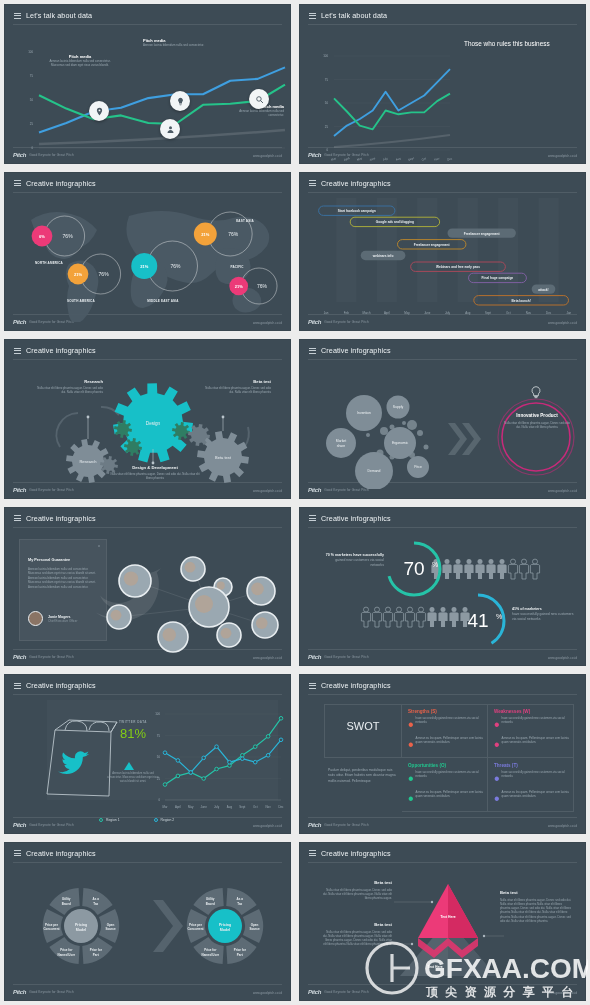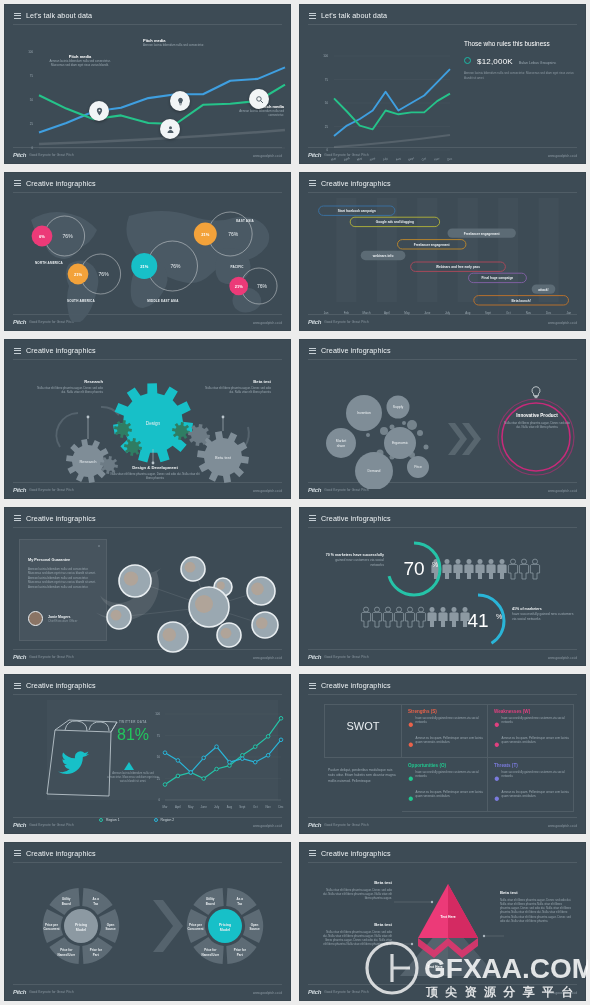--- a/index.html
+++ b/index.html
@@ -80,21 +80,21 @@
   .q-b { font-size:2.85px; color:#97a5ae; line-height:1.6; }
   .q-n { font-size:3.5px; color:#eef2f4; font-weight:bold; }
   .q-r { font-size:2.9px; color:#8d9aa3; }
 
   
   .d-t { font-size:3.6px; color:#eef2f4; font-weight:bold; line-height:1.45; }
   .d-b { font-size:3.4px; color:#9aa8b1; line-height:1.45; }
 
   
   .tw-k { font-size:3px; color:#93a1aa; letter-spacing:.5px; font-weight:bold; }
-  .tw-v { font-size:16px; color:#22c55e; }
+  .tw-v { font-size:13px; color:#84cc16; }
   .tw-b { font-size:2.7px; color:#93a1aa; line-height:1.5; text-align:center; }
   .leg { font-size:3.4px; color:#cfd8dd; }
 
   
   .sw-box { position:absolute; border:1px solid rgba(255,255,255,.10); }
   .sw-title { font-size:11px; color:#e9eef1; }
   .sw-h { font-size:4.6px; font-weight:bold; }
   .sw-li { font-size:2.8px; color:#9aa8b1; line-height:1.5; }
   .sw-p { font-size:3.3px; color:#9aa8b1; line-height:1.6; }
 
@@ -236,28 +236,20 @@
               <text class="ax" x="116.22222222222223" y="128" text-anchor="middle" transform="rotate(-18 116.22222222222223 128)">Oct</text>
               <text class="ax" x="129.11111111111111" y="128" text-anchor="middle" transform="rotate(-18 129.11111111111111 128)">Nov</text>
               <text class="ax" x="142" y="128" text-anchor="middle" transform="rotate(-18 142 128)">Dec</text>
       <path d="M26 115 Q 84 111 142 103" stroke="rgba(255,255,255,.13)" stroke-width="2" fill="none"></path>
       <polyline points="26.0,103.9 38.9,93.6 51.8,87.0 64.7,78.5 77.6,59.7 90.4,78.5 103.3,71.0 116.2,63.5 129.1,50.3 142.0,37.2" fill="none" stroke="#3f9fe0" stroke-width="1.9" stroke-linejoin="round"></polyline>
       <polyline points="26.0,66.3 38.9,79.5 51.8,93.6 64.7,97.3 77.6,78.5 90.4,82.3 103.3,80.4 116.2,80.4 129.1,69.1 142.0,61.6" fill="none" stroke="#25c38a" stroke-width="1.9" stroke-linejoin="round"></polyline>
     </svg>
     <div class="t" style="left:156px;top:14px;right:0">
       <div class="s2h">Those who rules this business</div>
       <div style="margin-top:10px">
-    <div style="margin-top:0px">
-      <div class="s2row">
-        <span class="s2ring"></span>
-        <span class="s2big">$12,000K</span>
-        <span class="s2sub">Bulan Lebus Groupsinc</span>
-      </div>
-      <div class="s2p" style="margin-top:5px">Aenean lacinia bibendum nulla sed consectetur. Maecenas sed diam eget risus varius blandit sit amet.</div>
-    </div>
               </div>
     </div>
   </div>
         </div>
       </div>
     </div>
     <div class="slide-cell">
       <div class="slide">
       <div class="slide-inner">
   <div class="hdr">

